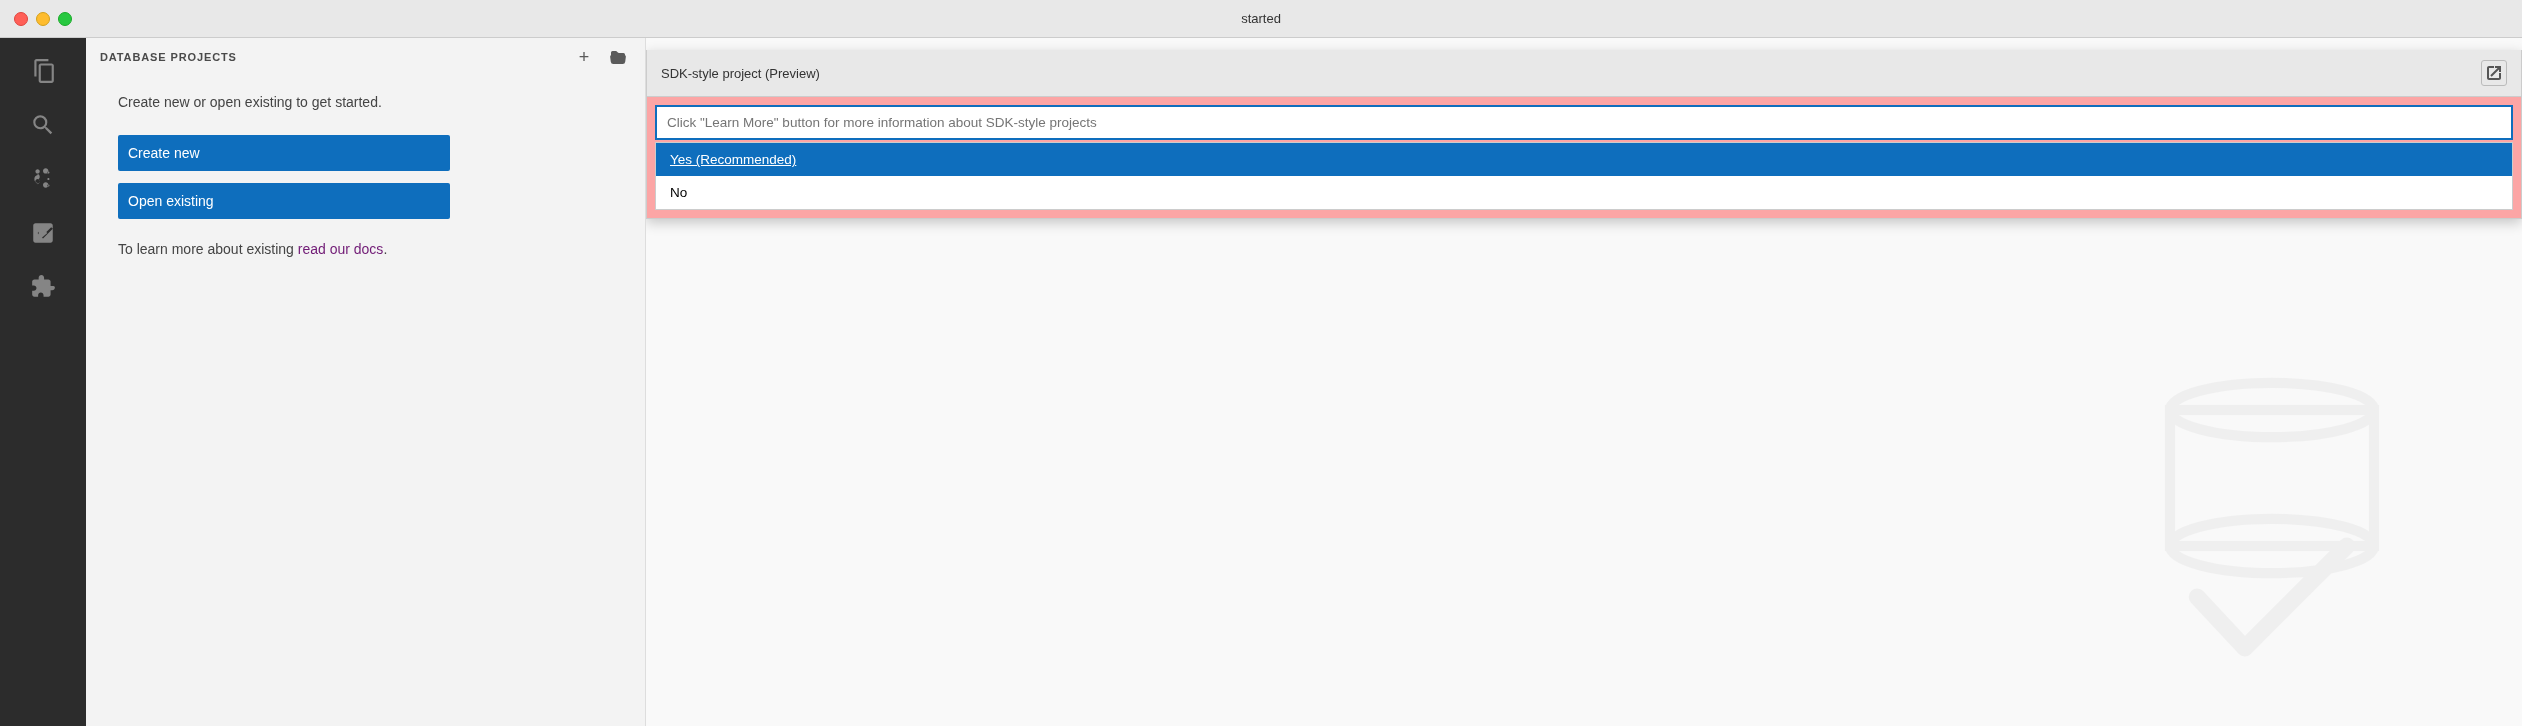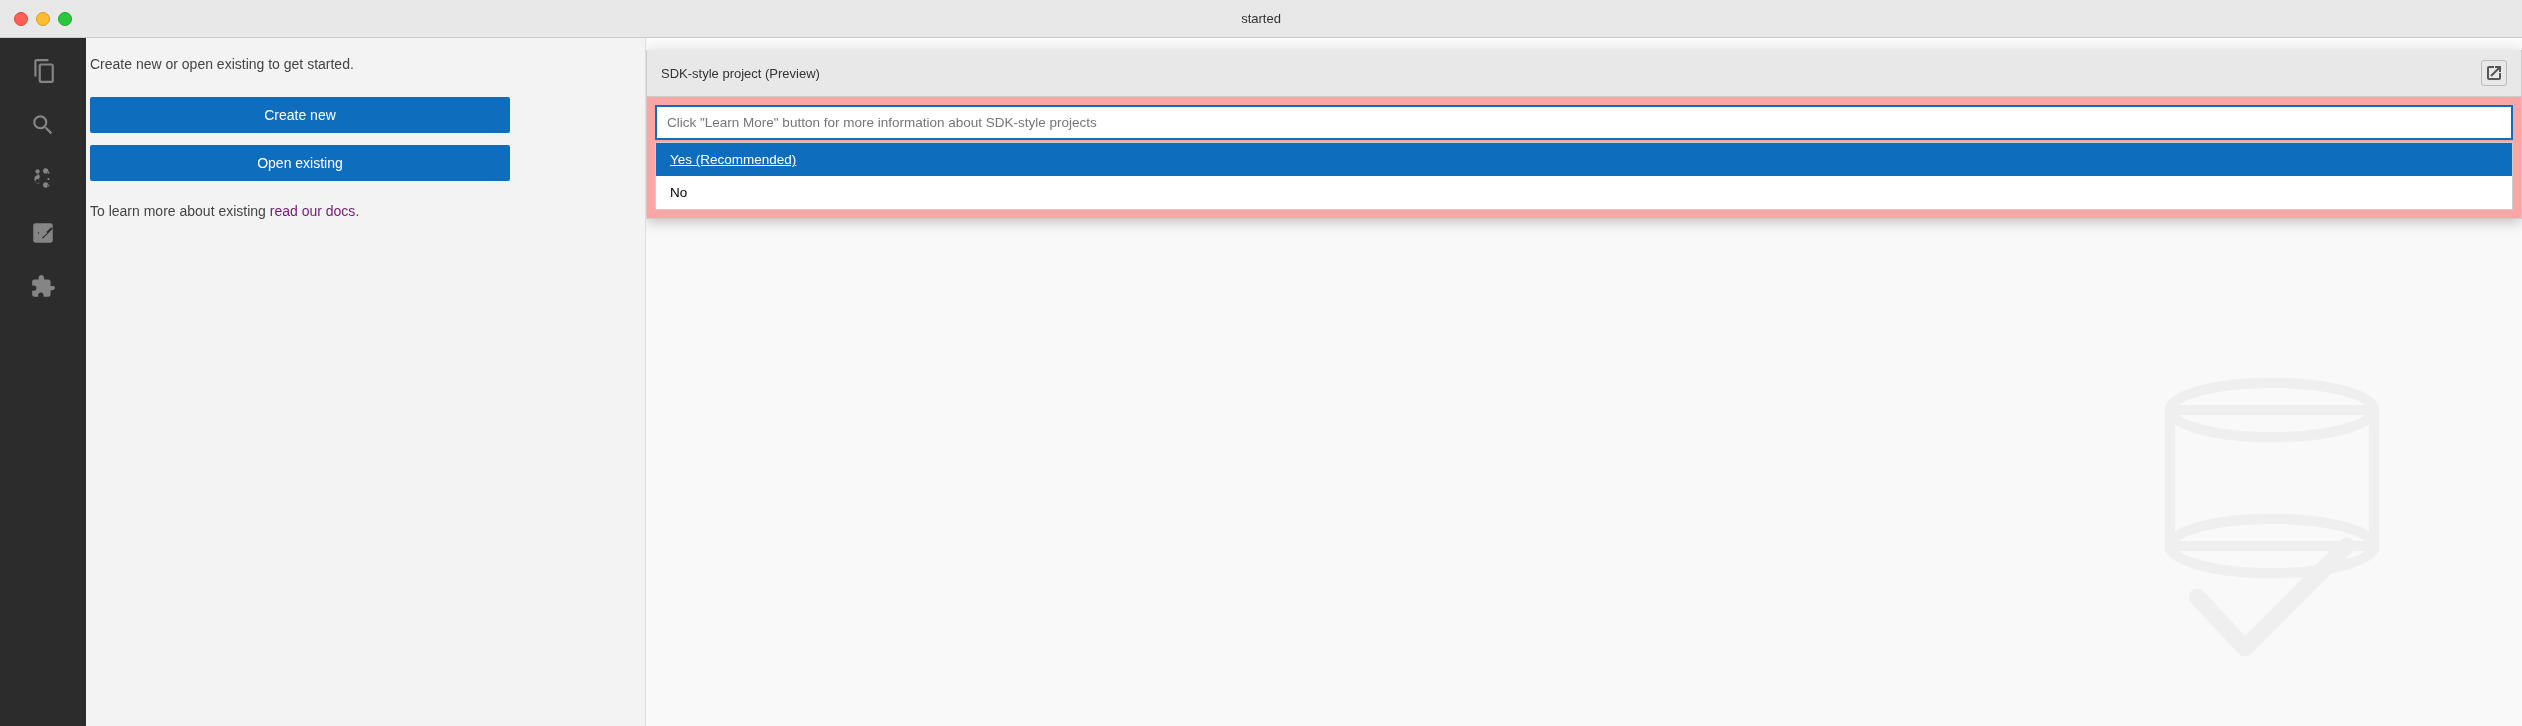--- a/index.html
+++ b/index.html
@@ -124,43 +124,43 @@
       font-size: 18px;
       display: flex;
       align-items: center;
       justify-content: center;
       width: 26px;
       height: 26px;
       border-radius: 3px;
     }
 
     .side-panel-content {
-      padding: 16px 16px 20px 4px;
+      padding: 16px 16px 20px 32px;
       flex: 1;
     }
 
     .description-text {
       font-size: 14px;
       color: #444;
       line-height: 1.5;
       margin-bottom: 22px;
     }
 
     .btn-primary {
       display: block;
-      width: 420px;
+      width: 332px;
       padding: 10px;
       background: #0e6ebd;
       color: white;
       border: none;
       border-radius: 2px;
       font-size: 14px;
       font-weight: 500;
       cursor: pointer;
-      text-align: center;
+      text-align: left;
       margin-bottom: 12px;
     }
 
     .learn-more-text {
       font-size: 14px;
       color: #444;
       margin-top: 20px;
       line-height: 1.5;
     }
 
@@ -313,20 +313,31 @@
     </div>
 
     <div class="activity-icon">
       <svg viewBox="0 0 24 24">
         <path d="M20.5 11H19V7c0-1.1-.9-2-2-2h-4V3.5C13 2.12 11.88 1 10.5 1S8 2.12 8 3.5V5H4c-1.1 0-2 .9-2 2v3.5h1.5c1.38 0 2.5 1.12 2.5 2.5S4.88 15.5 3.5 15.5H2V19c0 1.1.9 2 2 2h3.5v-1.5c0-1.38 1.12-2.5 2.5-2.5s2.5 1.12 2.5 2.5V21H17c1.1 0 2-.9 2-2v-4h1.5c1.38 0 2.5-1.12 2.5-2.5S21.88 11 20.5 11z"></path>
       </svg>
     </div>
   </div>
 
   <div class="side-panel">
+    <div class="side-panel-header">
+      <span class="side-panel-title">DATABASE PROJECTS</span>
+      <div class="side-panel-actions">
+        <button class="panel-action-btn">+</button>
+        <button class="panel-action-btn">
+          <svg width="16" height="16" viewBox="0 0 16 16" fill="currentColor">
+            <path d="M1 3.5A1.5 1.5 0 0 1 2.5 2h2.764c.958 0 1.76.56 2.311 1.184C7.985 3.648 8.48 4 9 4h4.5A1.5 1.5 0 0 1 15 5.5v.64c.57.265.94.876.856 1.546l-.64 5.124A2.5 2.5 0 0 1 12.733 15H3.266a2.5 2.5 0 0 1-2.481-2.19l-.64-5.124A1.5 1.5 0 0 1 1 6.14V3.5z"></path>
+          </svg>
+        </button>
+      </div>
+    </div>
     <div class="side-panel-content">
       <p class="description-text">Create new or open existing to get started.</p>
       <button class="btn-primary">Create new</button>
       <button class="btn-primary">Open existing</button>
       <p class="learn-more-text">
         <span>To learn more about existing </span><a class="learn-more-link">read our docs</a><span>.</span>
       </p>
     </div>
   </div>
 

